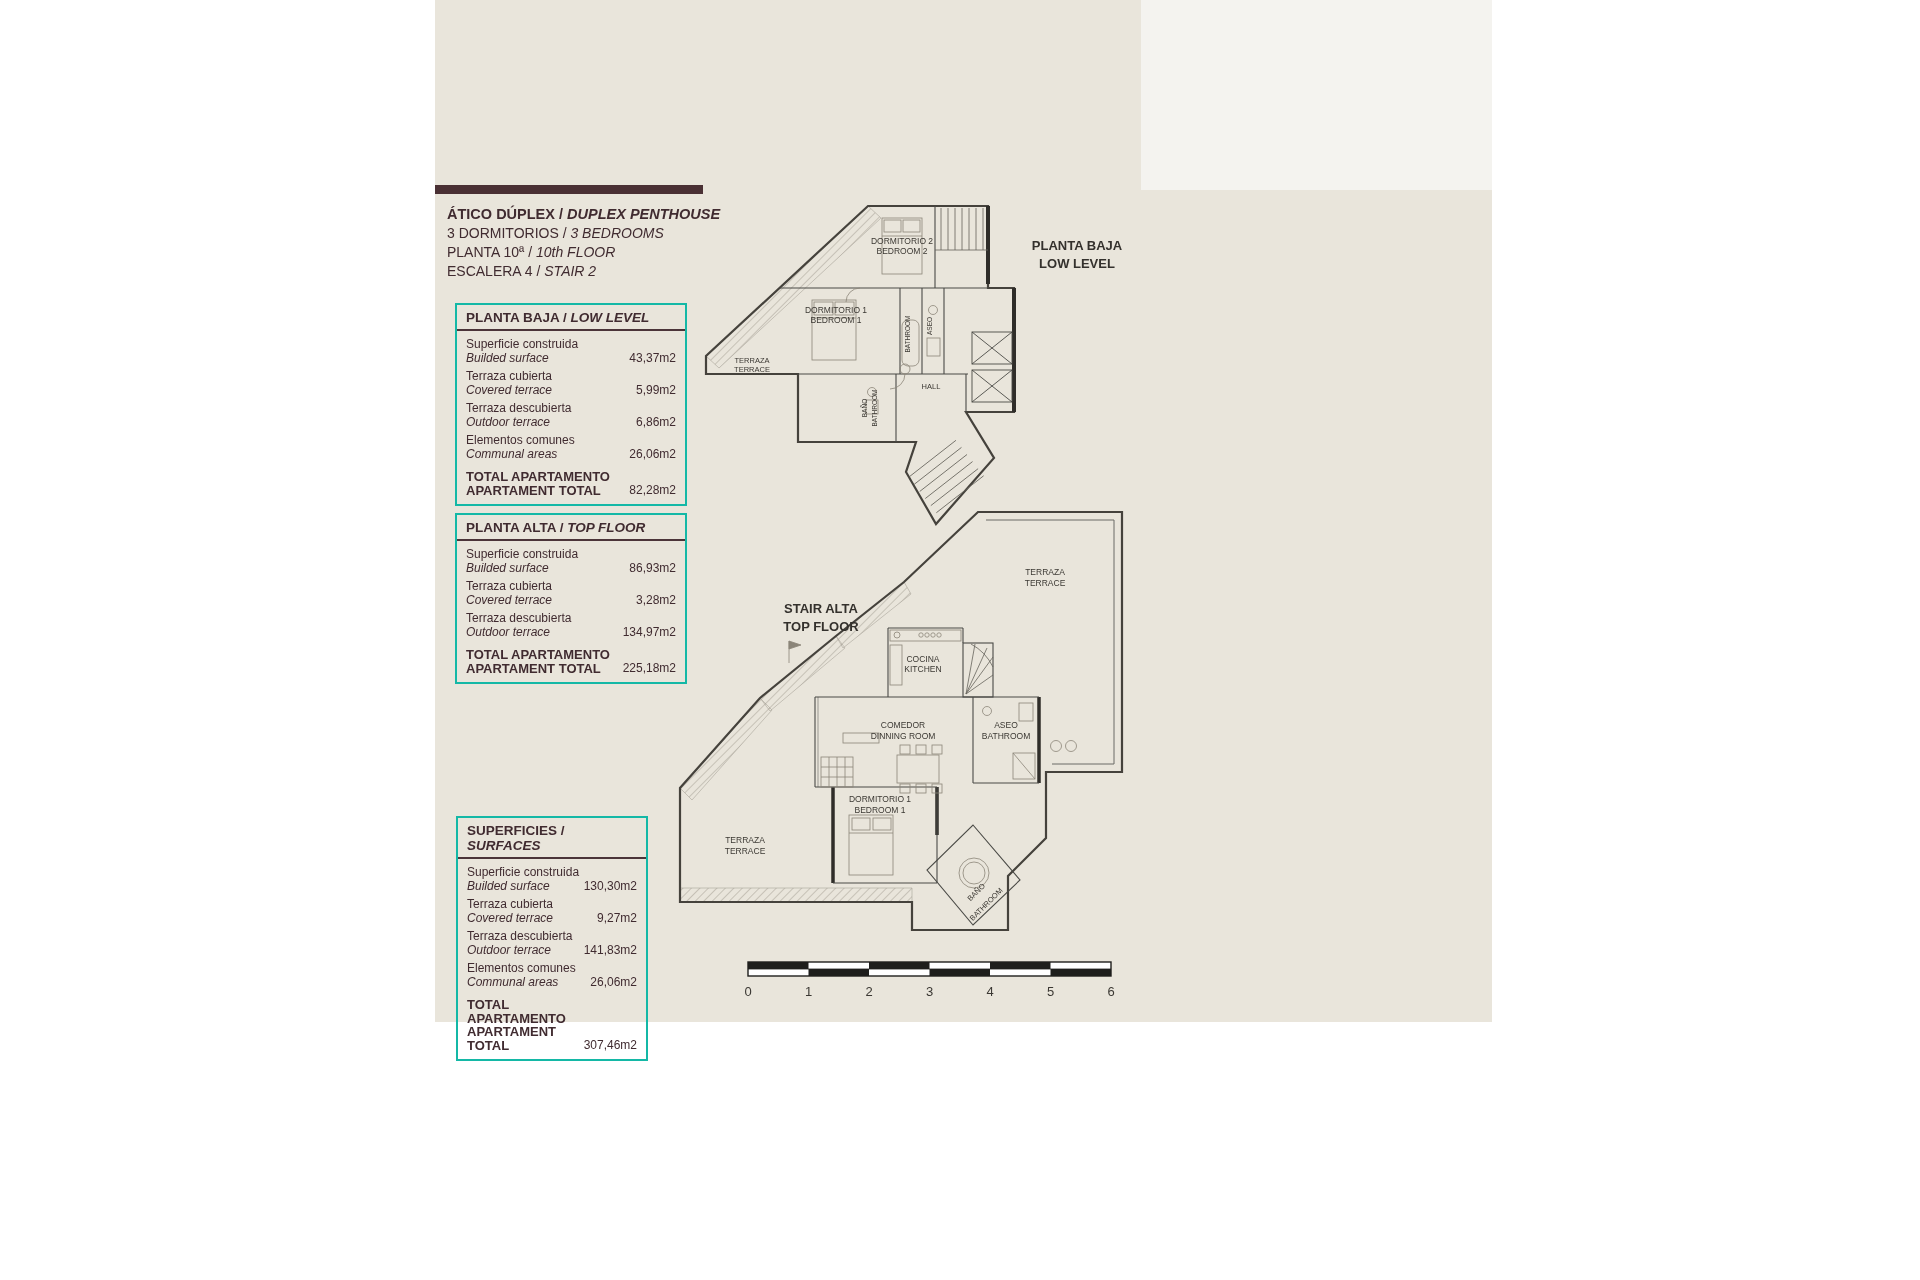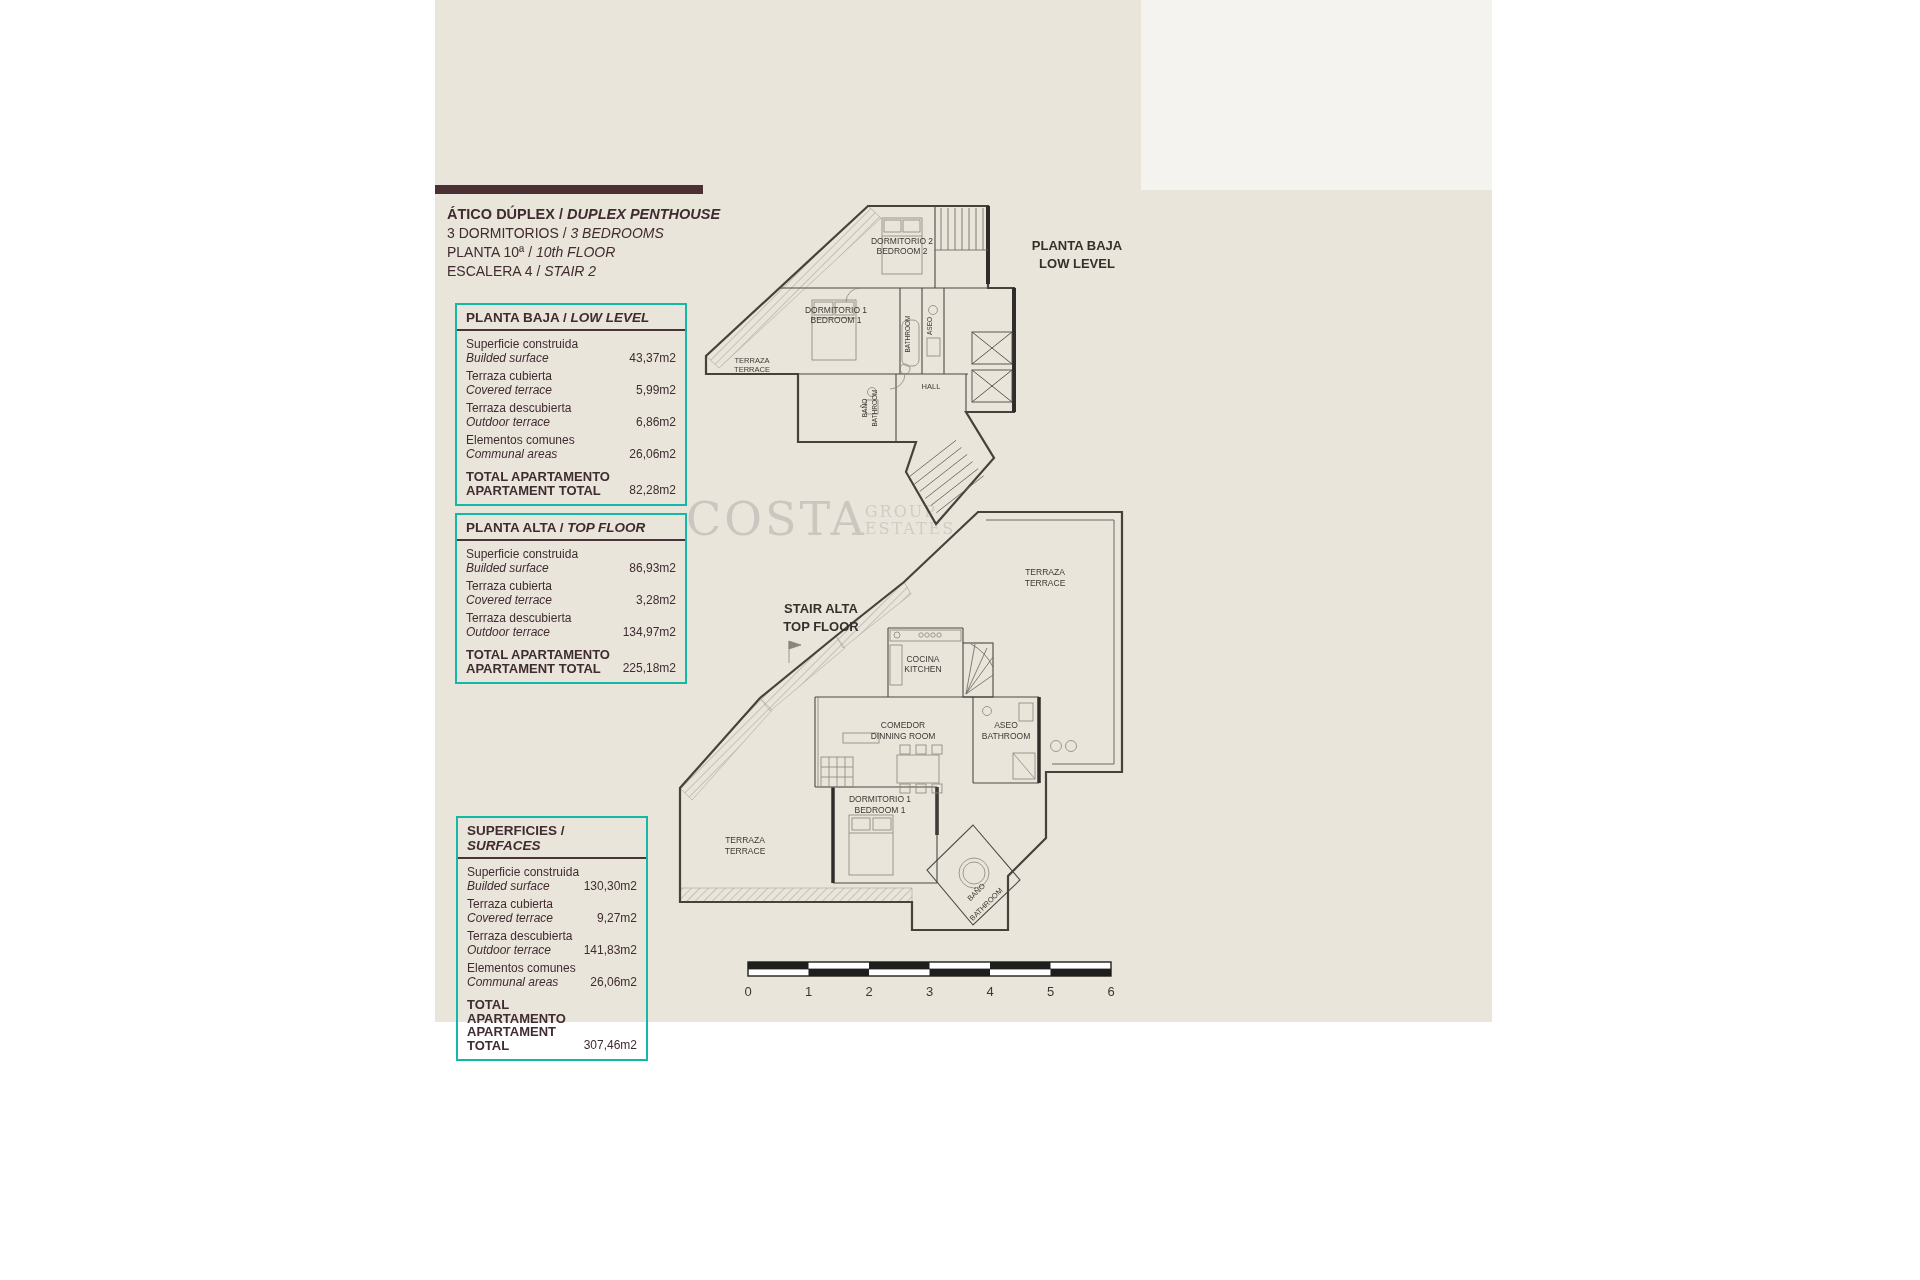--- a/index.html
+++ b/index.html
@@ -154,27 +154,20 @@
       <div class="trow total">
         <div class="lbl">
             <span class="es">TOTAL APARTAMENTO</span>
             <span class="en">APARTAMENT TOTAL</span>
           </div>
         <div class="val">307,46m2</div>
       </div>
     </div>
   </div>
 
-  <div class="watermark">
-    <div class="wm-costa">COSTA</div>
-    <div class="wm-side">
-      <div>GROUP</div>
-      <div>ESTATES</div>
-    </div>
-  </div>
 
   <svg class="plan-svg" style="left:700px;top:192px;" width="335" height="345" viewBox="0 0 335 345">
     <defs>
       <pattern id="hatch" width="6" height="6" patternUnits="userSpaceOnUse" patternTransform="rotate(45)">
         <line x1="0" y1="0" x2="0" y2="6" stroke="#a39d92" stroke-width="1"></line>
       </pattern>
     </defs>
     <polygon points="6,164 168,14 181,26 19,176" fill="url(#hatch)" stroke="#a9a49a" stroke-width="0.6"></polygon>
     <path d="M168,14 L288,14 L288,96 L314,96 L314,220 L266,220 L294,266 L236,332 L206,280 L216,250 L98,250 L98,182 L6,182 L6,164 Z" fill="none" stroke="#45423c" stroke-width="2.2"></path>
     <g stroke="#2f2d29" stroke-width="4">

